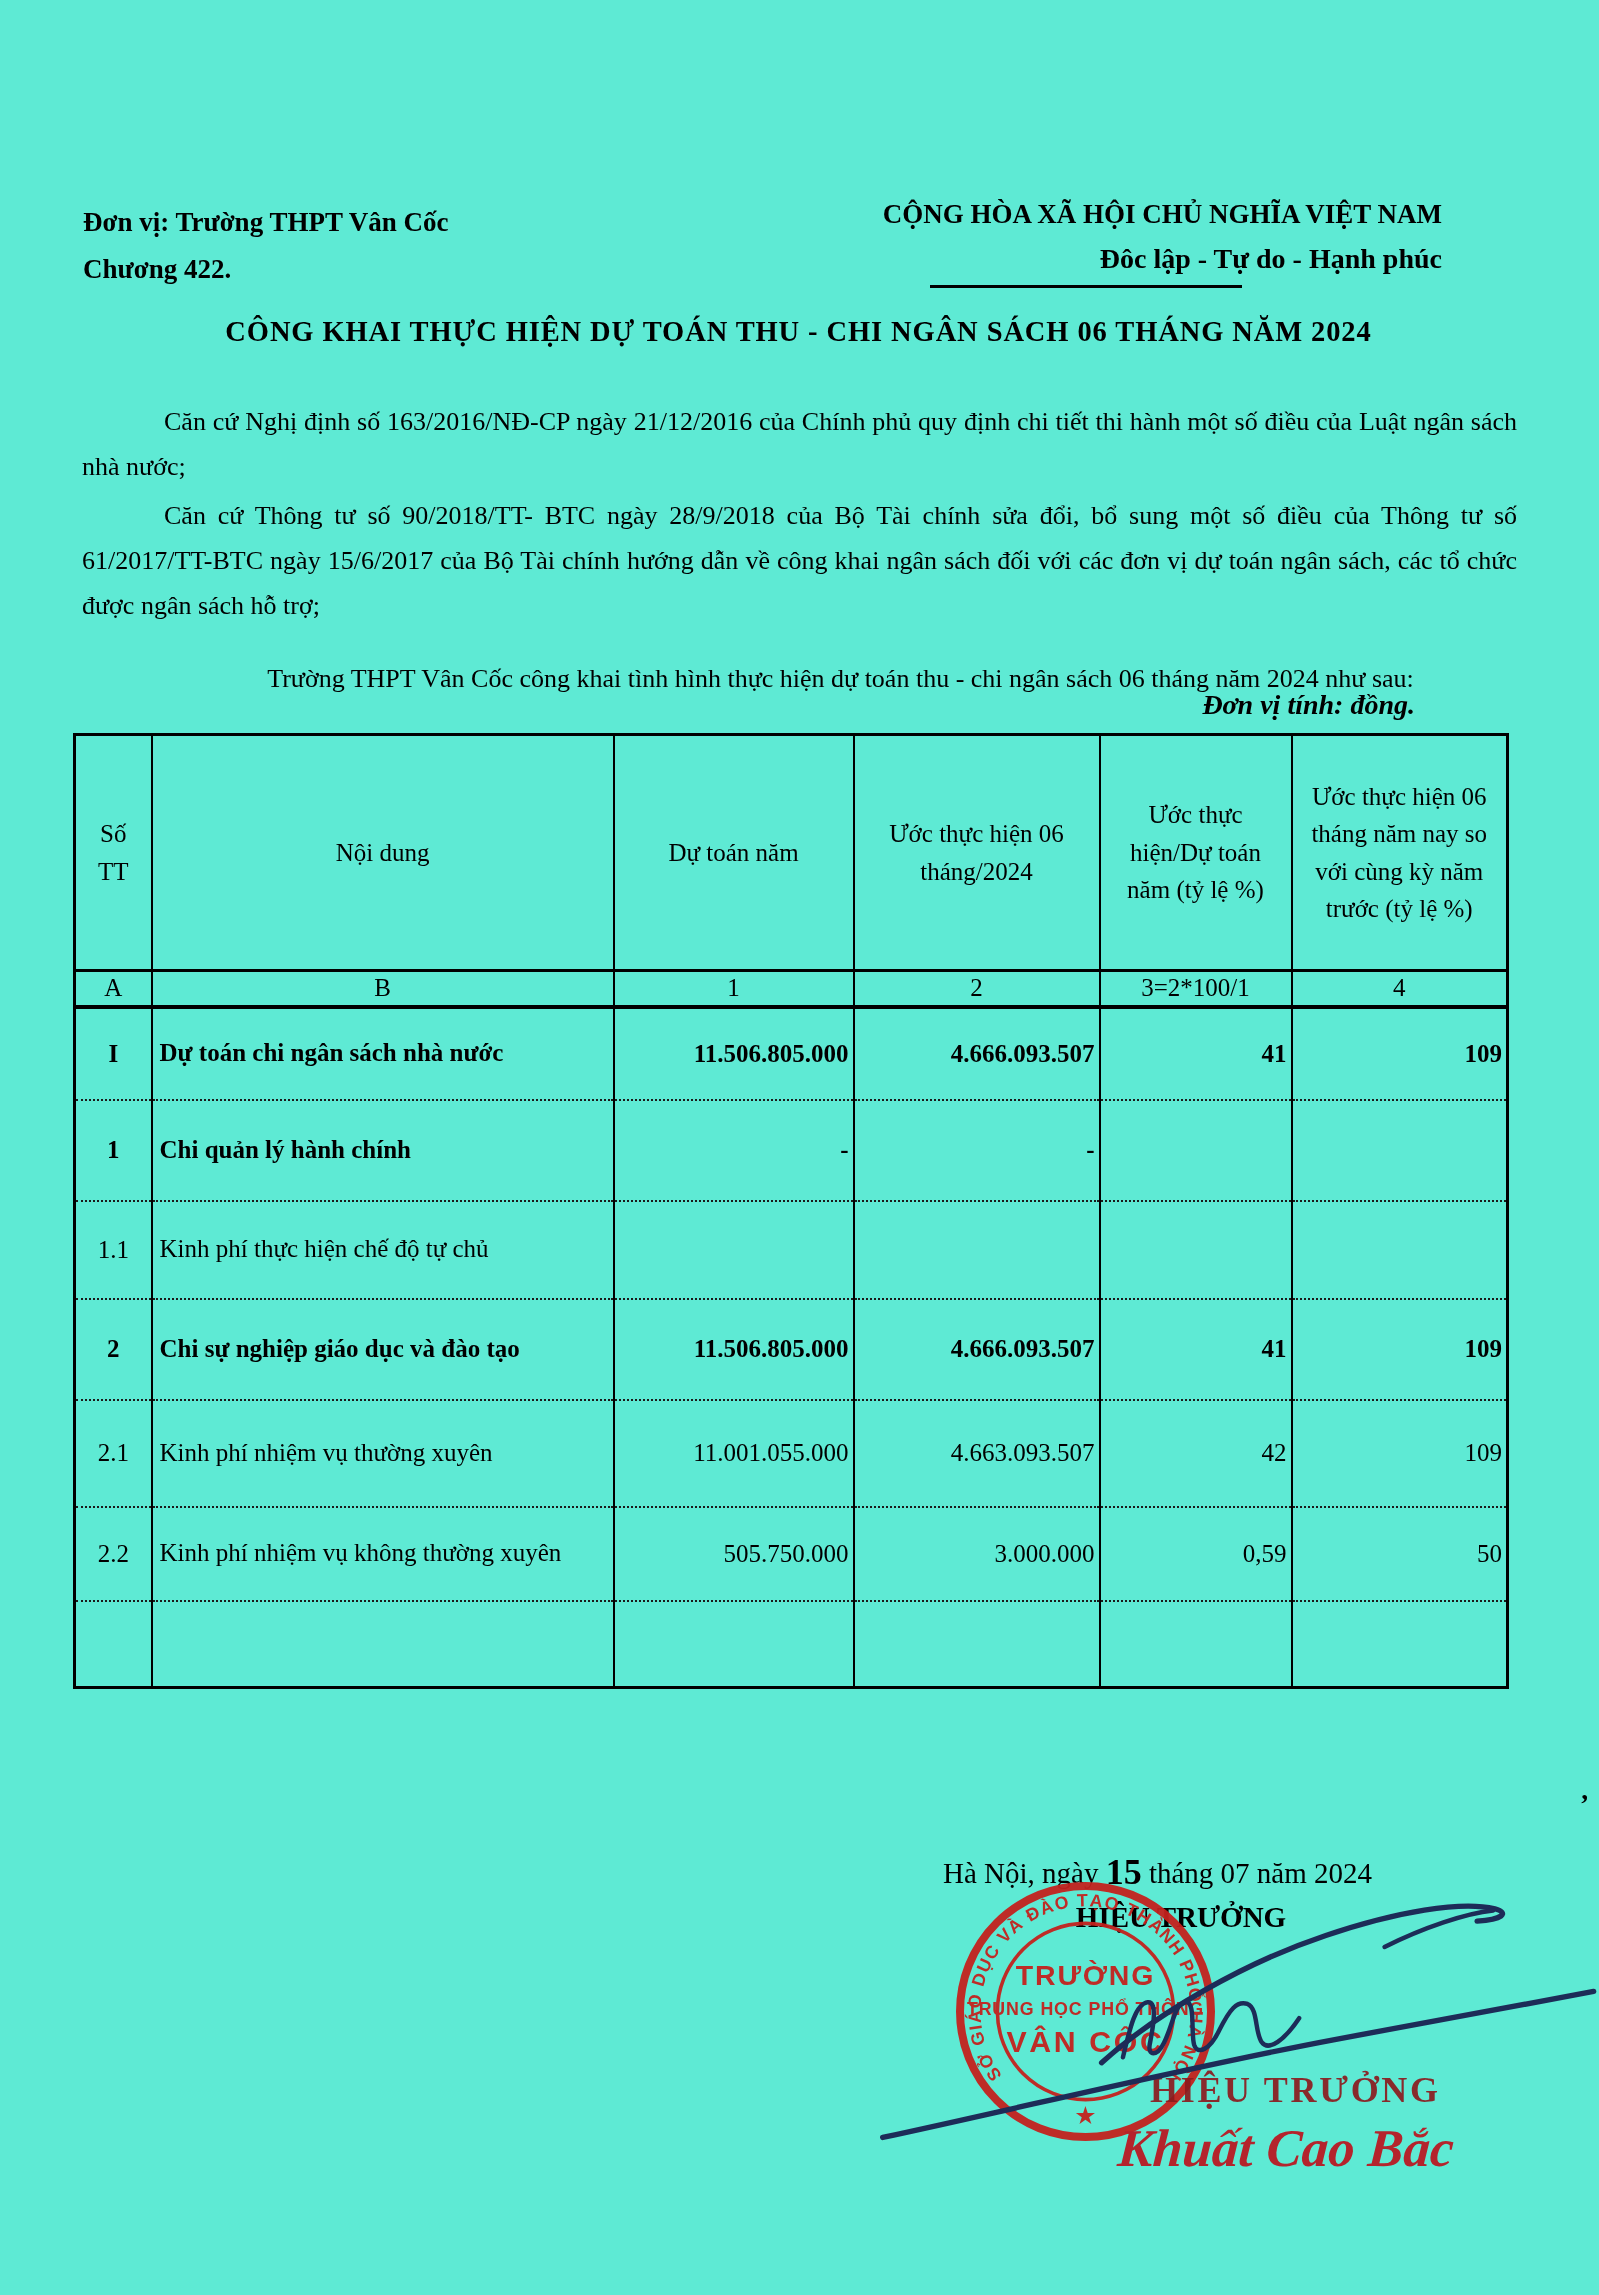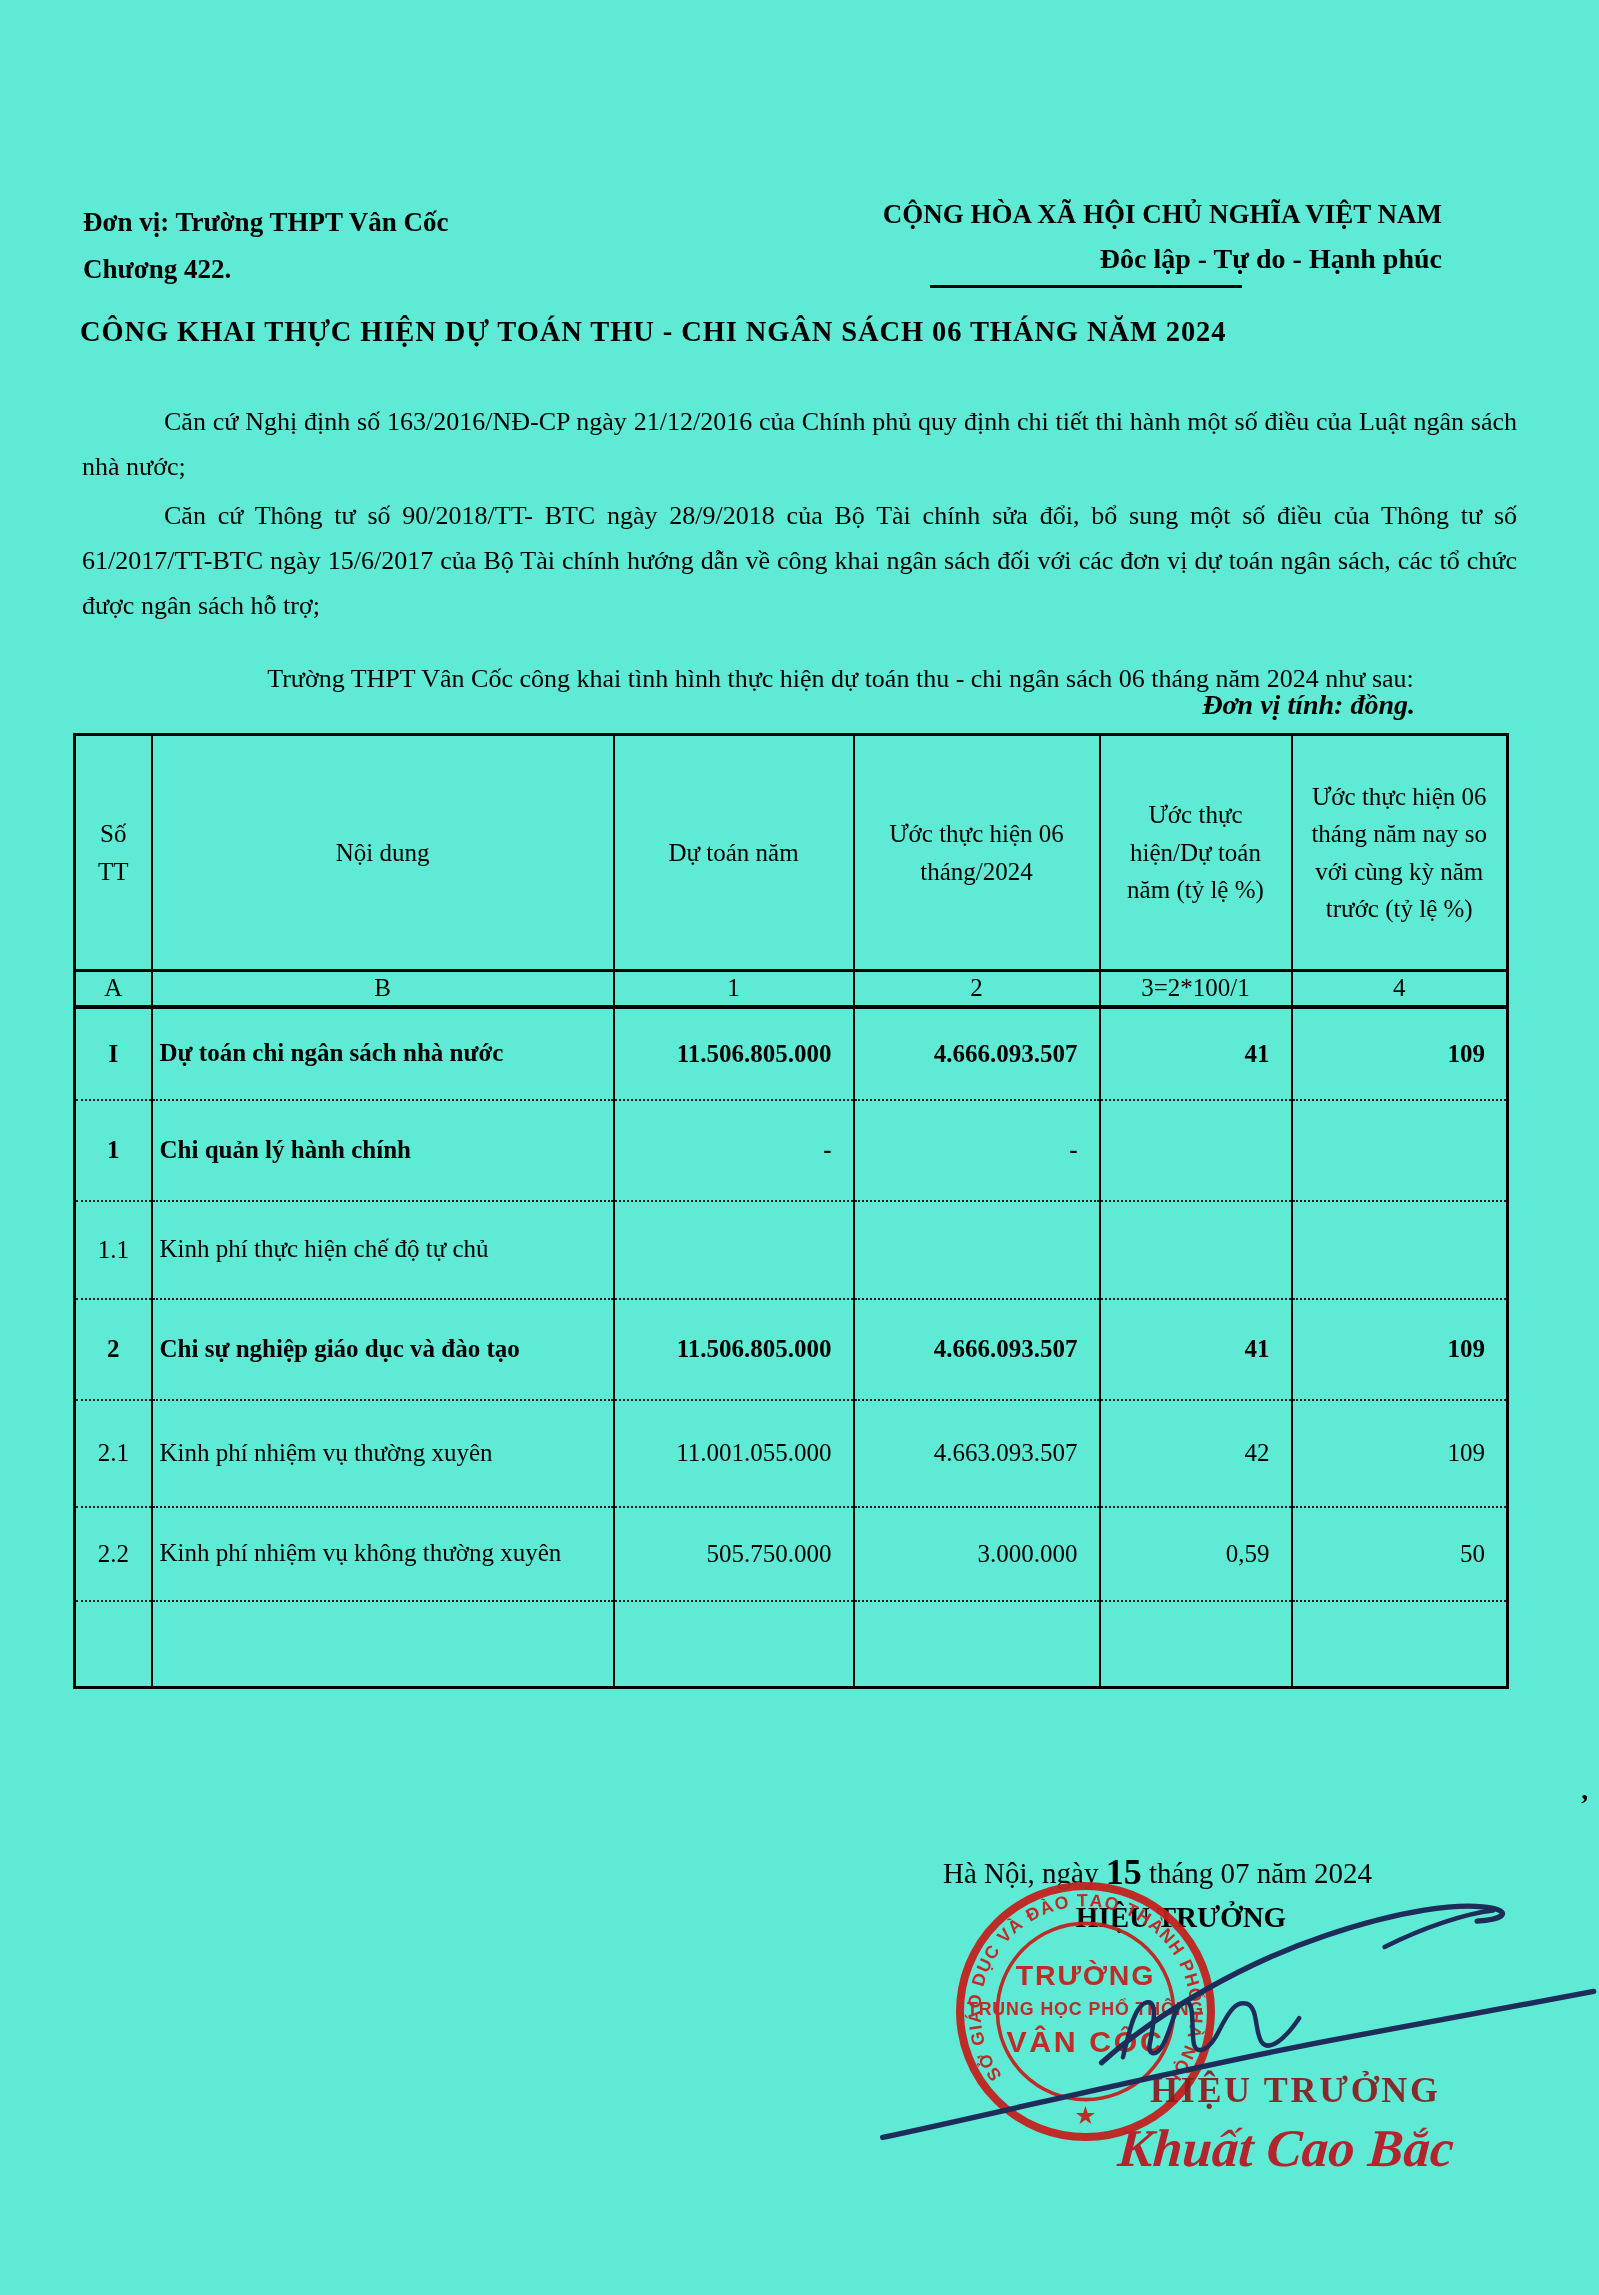--- a/index.html
+++ b/index.html
@@ -8,40 +8,40 @@
     background:#5eead4; color:#000;
     font-family:"Liberation Serif","DejaVu Serif",serif;
     overflow:hidden;
   }
   
   .hdr-left { position:absolute; left:83px; top:199px; font-weight:bold; font-size:27px; line-height:47px; }
   .hdr-right { position:absolute; left:730px; top:199px; width:712px; text-align:right; }
   .hdr-right .republic { font-weight:bold; font-size:27px; }
   .hdr-right .motto { font-weight:bold; font-size:28px; margin-top:12.5px; }
   .motto-underline { width:312px; border-top:3.6px solid #000; margin:10.7px auto 0 auto; }
-  .doc-title { position:absolute; left:80px; top:316px; width:1437px; 
+  .doc-title { position:absolute; left:80px; top:316px; width:1437px; text-align:center;
                font-weight:bold; font-size:28.5px; letter-spacing:0.9px; }
   
   .doc-body { position:absolute; left:82px; top:399px; width:1435px; }
   .doc-body p { margin:0; text-indent:82px; text-align:justify; font-size:26px; line-height:45px; }
   .doc-body p + p { margin-top:3.6px; }
   .doc-body p.statement { margin-top:28.5px; text-align:center; }
   .unit-note { position:absolute; top:689px; right:184px; font-style:italic; font-weight:600; font-size:28px; }
   
   table.budget { position:absolute; left:73px; top:733px; width:1433px;
                  border-collapse:collapse; table-layout:fixed; font-size:25px; }
   table.budget { border:3.6px solid #000; }
   table.budget td { border-left:2.7px solid #000; vertical-align:middle; overflow:hidden; }
   table.budget tr.hrow td { border-bottom:3.6px solid #000; text-align:center; line-height:1.5; padding:0 9px; }
   table.budget tr.abrow td { border-bottom:4.5px solid #000; text-align:center; }
   table.budget tr.drow td { border-bottom:2.7px dotted #1a1a1a; }
   table.budget tr.lastrow td { border-bottom:none; }
   table.budget td.c-stt { text-align:center; }
   table.budget td.c-content { text-align:left; padding-left:7px; padding-right:9px; line-height:1.45; }
-  table.budget td.c-num { text-align:right; padding-right:21px; }
+  table.budget td.c-num { text-align:right; padding-right:4px; }
   table.budget tr.row-bold td { font-weight:bold; }
   tr.h-head { height:236px; } tr.h-ab { height:36px; }
   tr.h-I { height:93px; } tr.h-1 { height:101px; } tr.h-11 { height:98px; }
   tr.h-12 { height:102px; } tr.h-2 { height:101px; } tr.h-21 { height:107px; }
   tr.h-22 { height:94px; } tr.h-empty { height:87px; }
   
   .date-line { position:absolute; left:943px; top:1850px; font-size:29px; z-index:1; }
   .date-line .day { font-size:36px; font-weight:bold; position:relative; top:0.9px; }
   .title-black { position:absolute; left:1034px; top:1901px; width:294px; text-align:center;
                  font-weight:bold; font-size:29px; z-index:1; }

